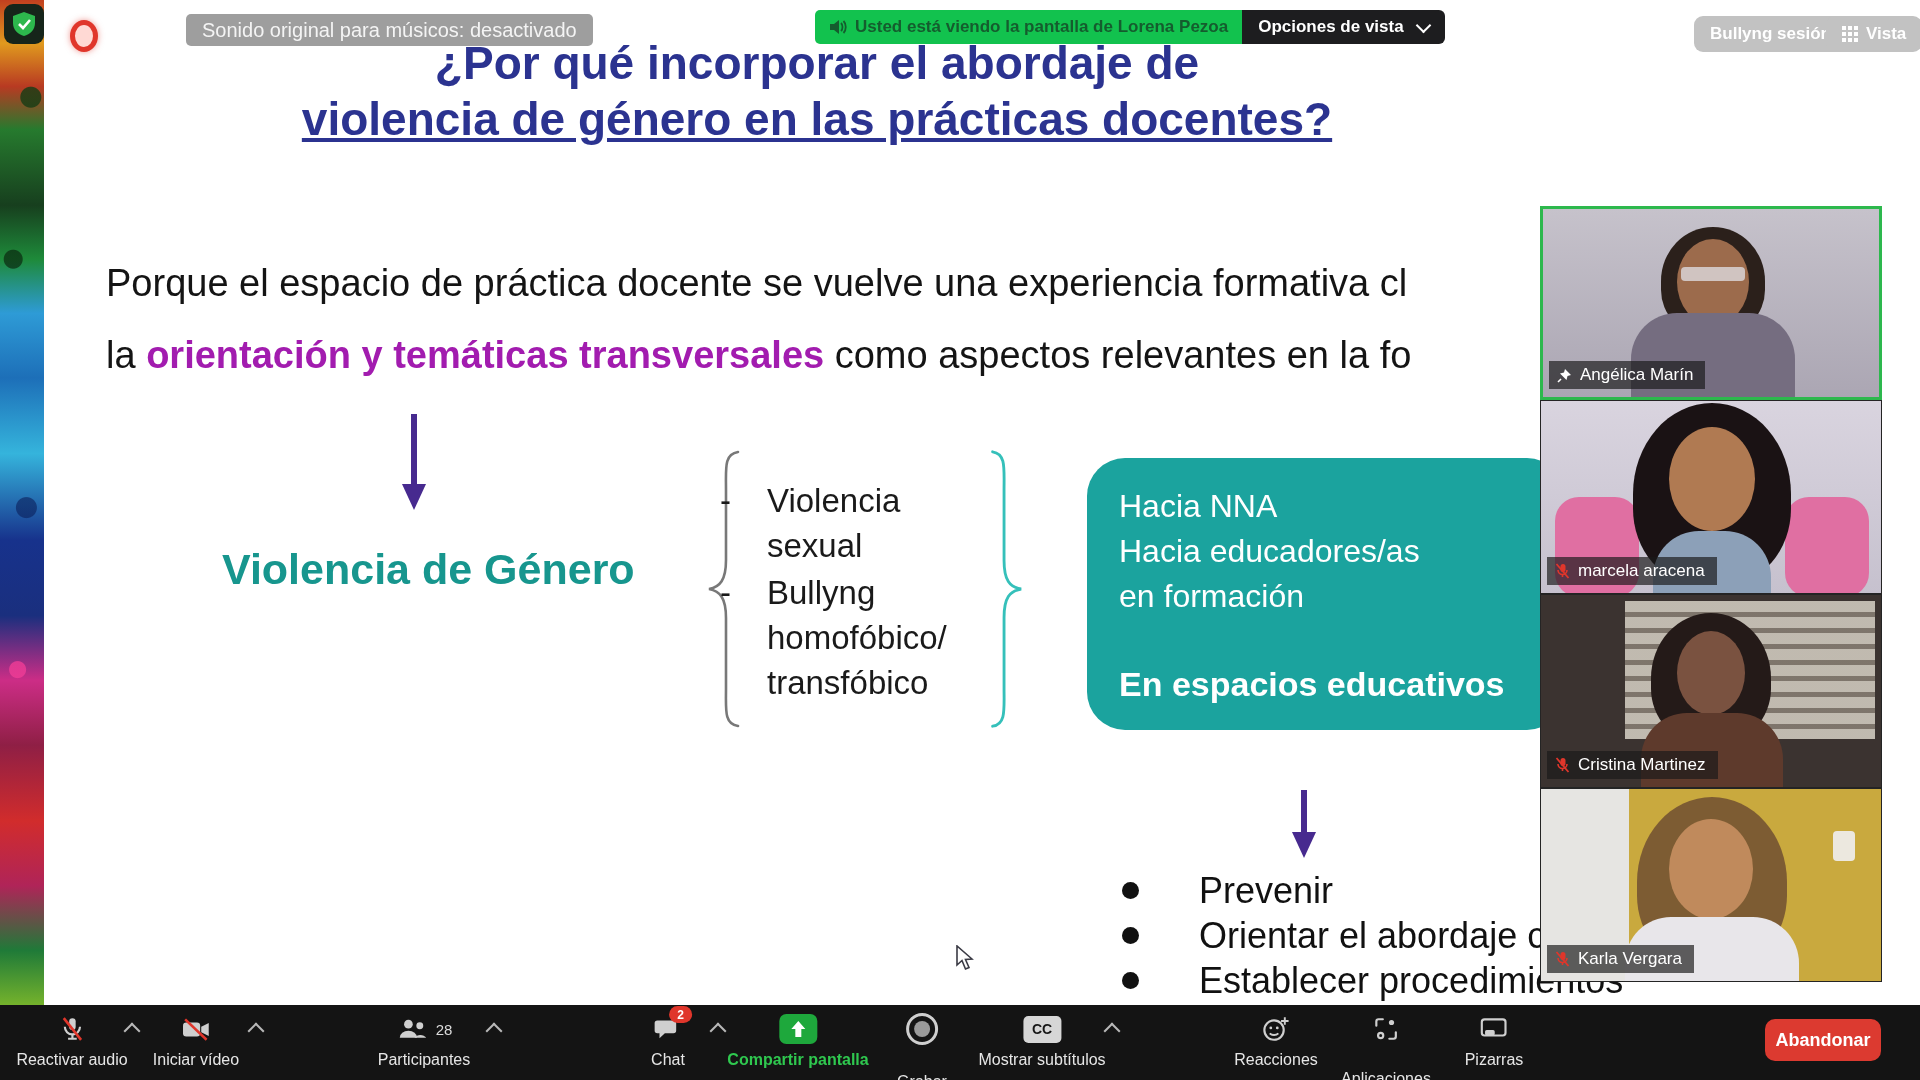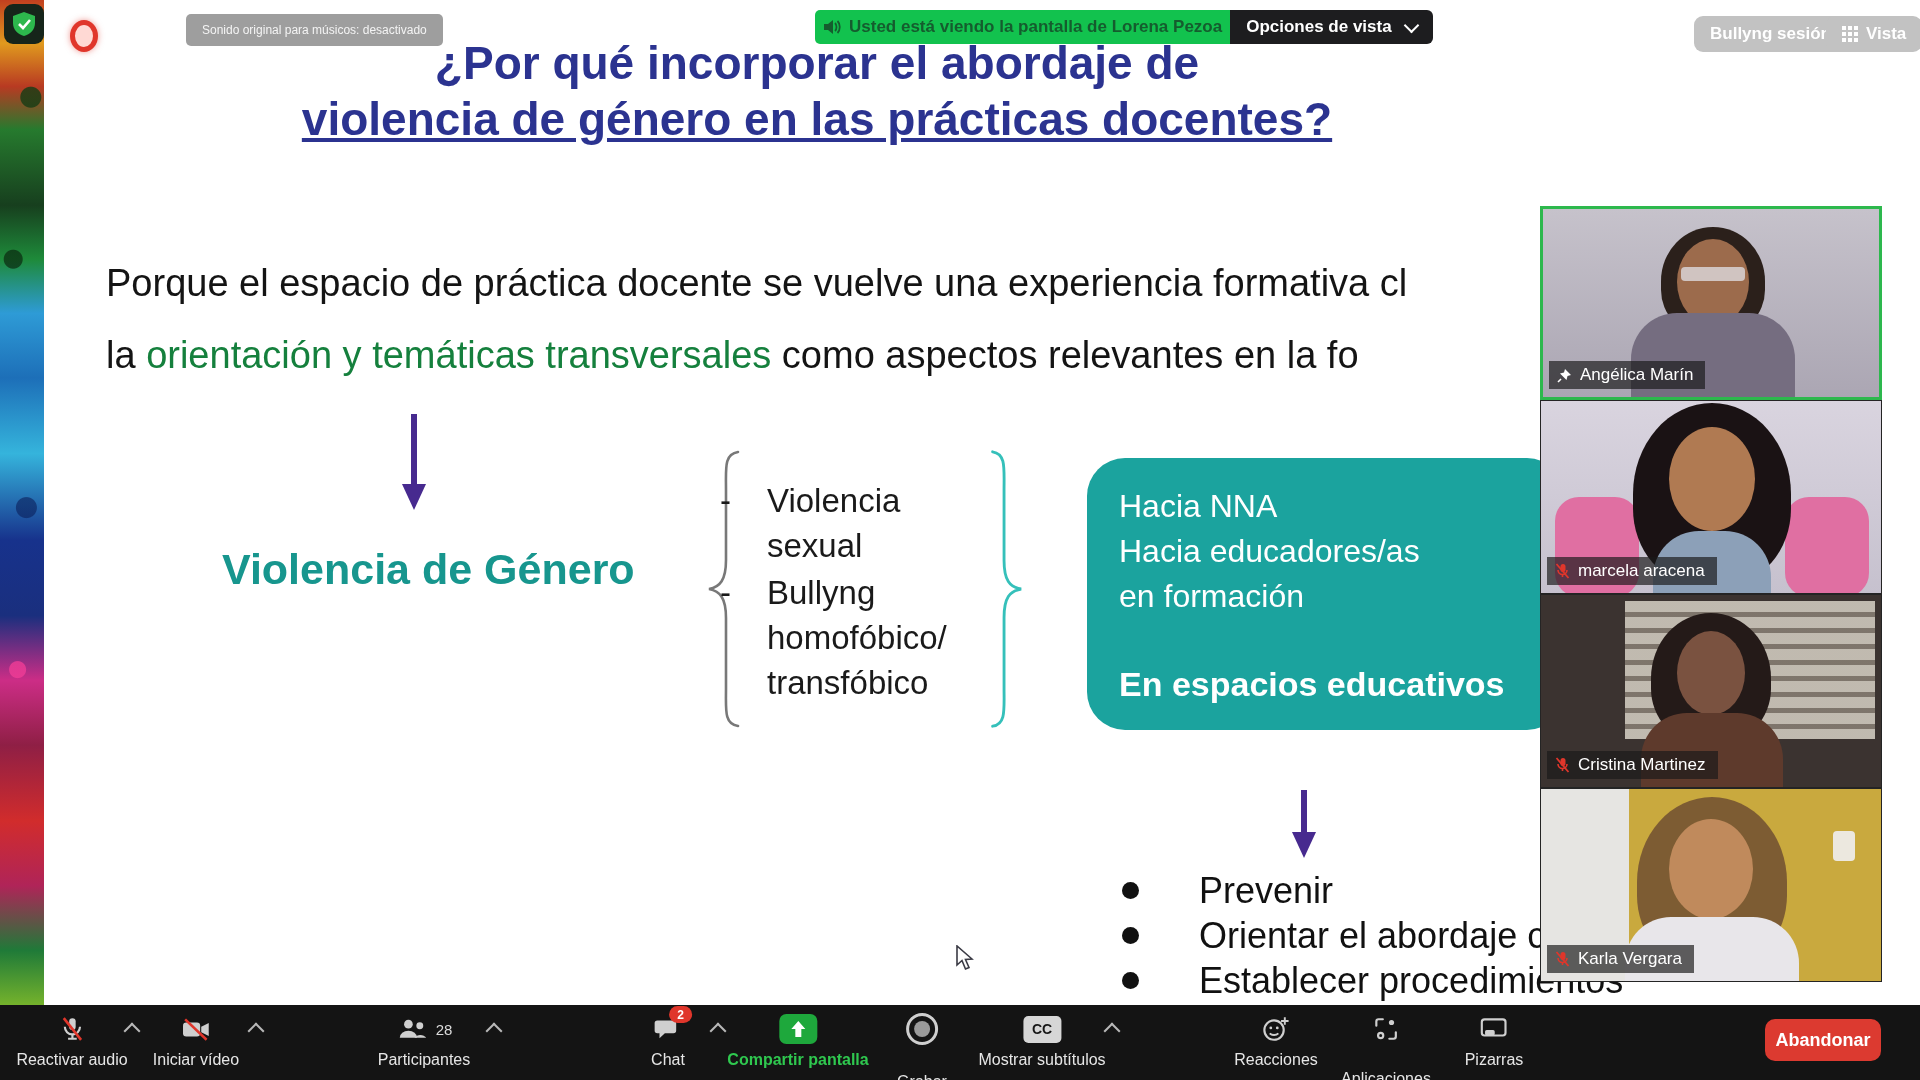--- a/index.html
+++ b/index.html
@@ -19,44 +19,44 @@
         #1a2f7e 57%, #cc2d86 63%, #8f1f45 69%, #d12c2c 76%, #b02458 82%,
         #1f7a38 88%, #74b22c 93%, #a84a18 100%);}
 
   
   .shield-badge{position:absolute;left:4px;top:4px;width:40px;height:40px;z-index:30;
     background:#16251a;border-radius:9px;display:flex;align-items:center;justify-content:center;}
   .rec-dot{position:absolute;left:70px;top:20px;width:18px;height:22px;z-index:30;
     border:5px solid #e0362b;border-radius:50%;background:#ffd9d4;box-shadow:0 0 6px rgba(224,54,43,.5);}
   .sound-pill{position:absolute;left:186px;top:14px;height:32px;z-index:30;
     background:rgba(150,150,150,.92);border-radius:5px;display:flex;align-items:center;
-    padding:0 16px;color:#f4f4f4;font-size:12px;}
+    padding:0 16px;color:#f4f4f4;font-size:20px;}
   .view-banner{position:absolute;left:815px;top:10px;height:34px;z-index:30;display:flex;}
   .vb-green{background:#12c24e;border-radius:5px 0 0 5px;display:flex;align-items:center;
-    gap:8px;padding:0 8px;color:#155c2e;font-weight:bold;font-size:17px;}
+    gap:8px;padding:0 14px;color:#155c2e;font-weight:bold;font-size:17px;}
   .vb-black{background:#1d1d1f;border-radius:0 6px 6px 0;display:flex;align-items:center;
     gap:14px;padding:0 16px;color:#fff;font-weight:bold;font-size:17px;cursor:pointer;}
   .chev-down{width:9px;height:9px;border-left:2px solid #fff;border-bottom:2px solid #fff;
     transform:rotate(-45deg);margin-top:-4px;}
   .top-right-btn{position:absolute;top:16px;height:36px;z-index:30;background:#c2c2c2;
     border-radius:9px;display:flex;align-items:center;gap:8px;padding:0 16px;
     color:#fff;font-size:17px;font-weight:bold;}
   .btn-signin{left:1694px;}
   .btn-vista{left:1826px;}
   .grid-icon{display:grid;grid-template-columns:repeat(3,4px);grid-gap:2px;}
   .grid-icon i{width:4px;height:4px;background:#fff;display:block;}
 
   
   .slide{position:absolute;left:44px;top:0;right:0;height:1005px;background:#fff;z-index:1;}
   .slide-title{position:absolute;left:0;right:330px;text-align:center;
     color:#2b3390;font-weight:bold;font-size:46px;white-space:nowrap;}
   .t1{top:36px;} .t2{top:92px;text-decoration:underline;}
   .para{position:absolute;left:62px;font-size:38px;color:#141414;white-space:nowrap;}
   .p1{top:262px;} .p2{top:334px;}
-  .hl{color:#15803d;font-weight:normal;}
+  .hl{color:#a21caf;font-weight:bold;}
   .arrow-v{position:absolute;z-index:1;}
   .concept{position:absolute;left:178px;top:545px;font-size:43px;font-weight:bold;color:#17968e;}
   .brace{position:absolute;top:448px;height:282px;}
   .brace-left{left:660px;} .brace-right{left:938px;}
   .brace-list{position:absolute;left:676px;top:478px;width:260px;font-size:33px;color:#1a1a1a;line-height:45px;}
   .b-item{display:flex;gap:36px;margin-bottom:2px;}
   .b-item .dash{flex:0 0 auto;}
   .b-item .b-text{width:185px;}
   .teal-box{position:absolute;left:1043px;top:458px;width:478px;height:272px;
     background:#1ba39e;border-radius:38px;color:#fff;padding:26px 0 0 32px;box-sizing:border-box;}

